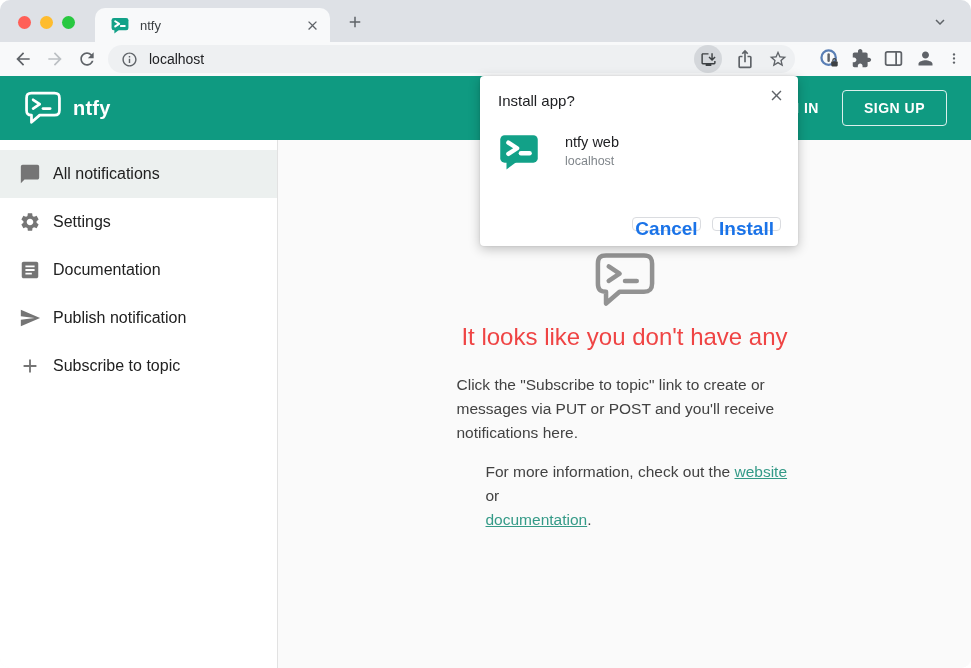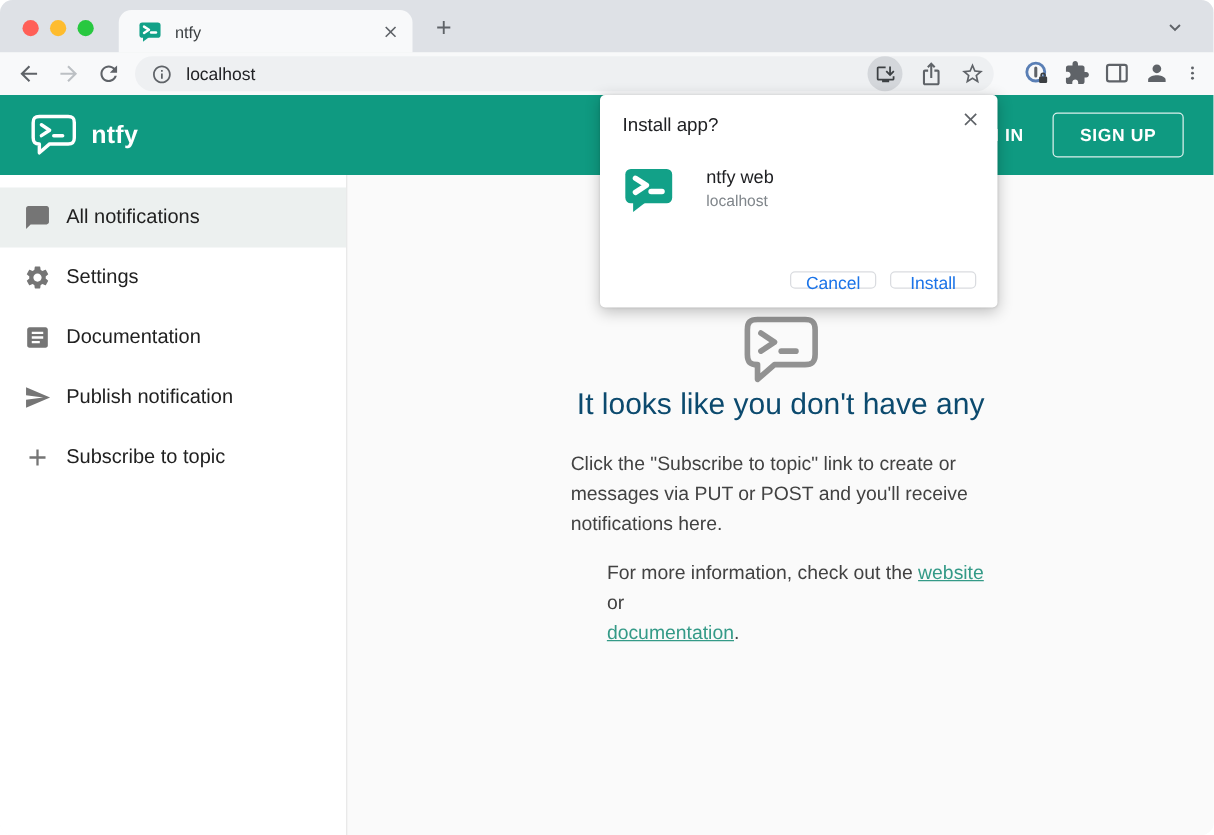--- a/index.html
+++ b/index.html
@@ -46,37 +46,37 @@
 
   
   .app-body { display:flex; height:528px; }
   .sidebar { width:278px; background:#fff; border-right:1px solid #e2e2e2; padding-top:10px; }
   .side-item { height:48px; display:flex; align-items:center; padding-left:19px; font-size:16px;
                color:#212121; cursor:pointer; }
   .side-item.selected { background:#ecf0ef; }
   .side-ic { width:22px; height:22px; margin-right:12px; color:#757575; flex:none; }
   .main { flex:1; background:#fafafa; display:flex; flex-direction:column; align-items:center; }
   .empty-icon { margin-top:112px; width:62px; height:56px; color:#929292; }
-  .empty-head { font-size:24px; line-height:32px; color:#0c4a6e; text-align:center; }
+  .empty-head { margin-top:13px; font-size:24px; line-height:32px; color:#ef4444; text-align:center; }
   .empty-text { margin-top:20px; width:336px; font-size:15.5px; line-height:24px; color:#424242; }
   .para2 { margin-top:15px;margin-left:29px; }
   .empty-text a { color:#349a87; text-decoration:underline; cursor:pointer; }
 
   
   .dialog { position:absolute; left:480px; top:76px; width:318px; height:170px; background:#fff;
             border-radius:4px; box-shadow:0 3px 12px rgba(0,0,0,.24), 0 0 2px rgba(0,0,0,.12); z-index:50; }
   .dlg-title { position:absolute; left:18px; top:16px; font-size:15px; color:#202124; }
   .dlg-close { position:absolute; right:13px; top:11px; width:17px; height:17px; color:#5f6368; cursor:pointer; }
   .dlg-icon { position:absolute; left:19px; top:56px; width:40px; height:40px; }
   .dlg-app { position:absolute; left:85px; top:58px; }
   .dlg-name { font-size:14.5px; color:#202124; }
   .dlg-origin { margin-top:4px; font-size:12.5px; color:#80868b; }
   .dlg-actions { position:absolute; right:17px; bottom:15px; display:flex; gap:11px; }
   .dlg-btn { min-width:69px; height:14px; background:#fff; border:1px solid #dadce0; border-radius:4px;
-             color:#1a73e8; font-family:inherit; font-size:14px; font-weight:400; cursor:pointer; }
+             color:#1a73e8; font-family:inherit; font-size:19px; font-weight:700; cursor:pointer; }
   svg { display:block; width:100%; height:100%; }
 </style>
 </head>
 <body>
 
 <div class="window">
 
   <div class="tabstrip">
     <div class="traffic t-close"></div>
     <div class="traffic t-min"></div>

